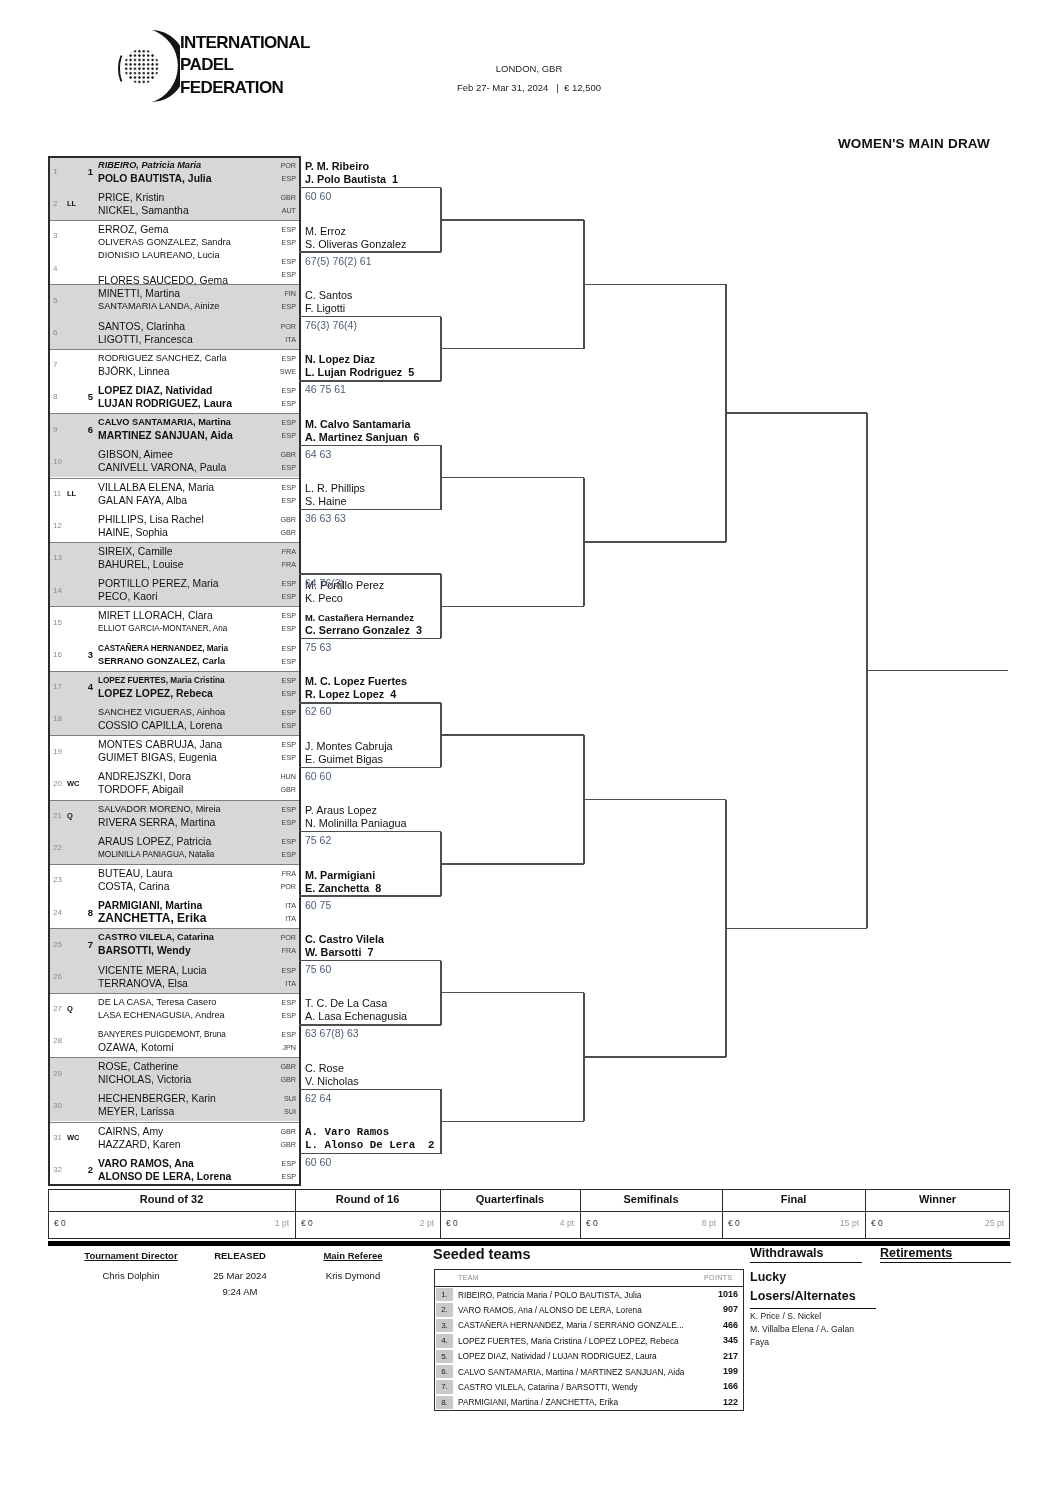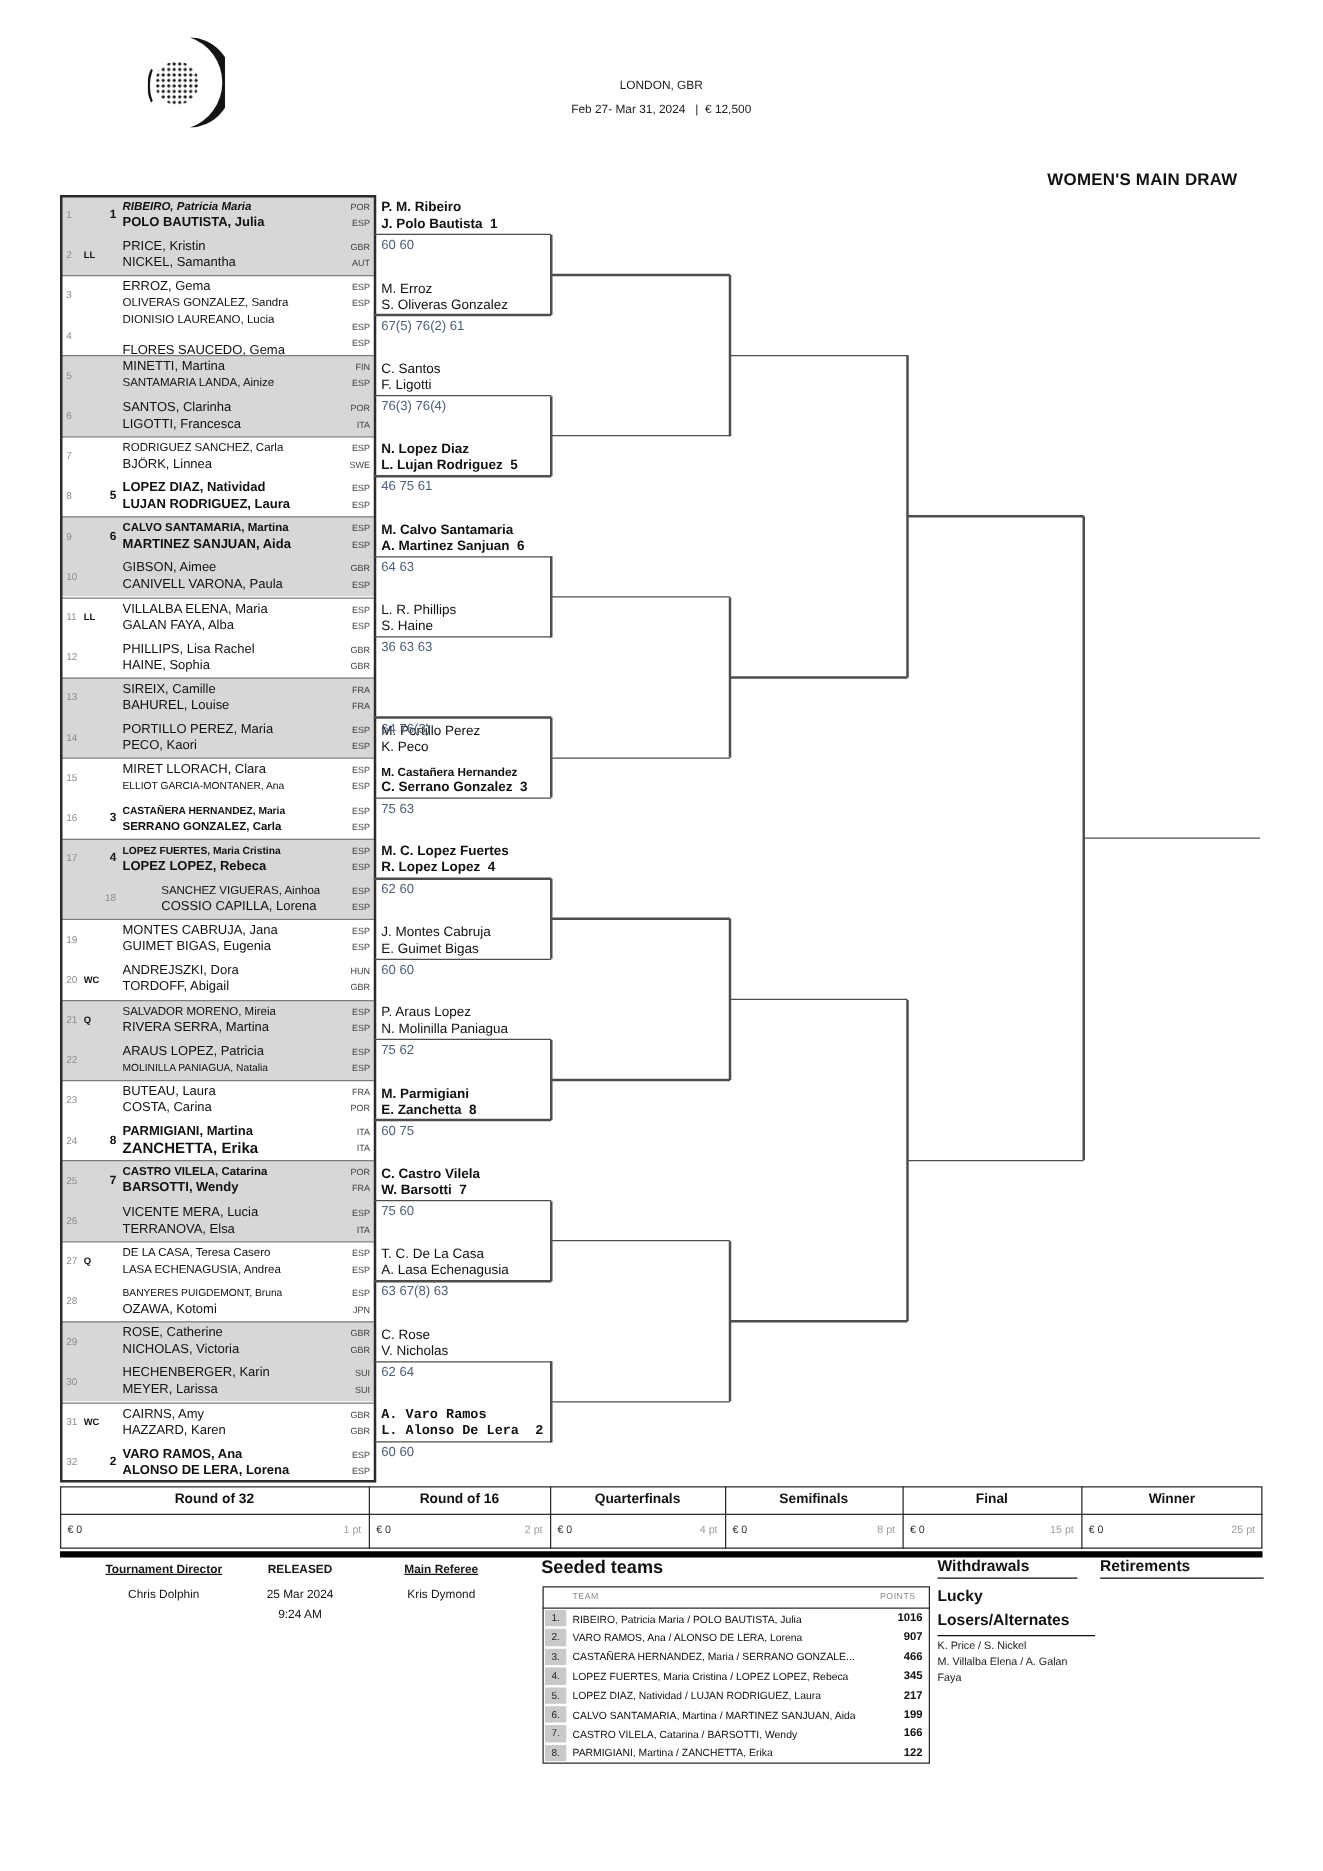--- a/index.html
+++ b/index.html
@@ -62,20 +62,25 @@
 
 <div id="page">
 
   <div class="logo-icon">
     <div class="logo-paren"></div>
     <div class="logo-dots"></div>
     <svg class="abs" style="right:0;top:0;" width="34" height="76" viewBox="0 0 34 76">
       <path d="M6 2 A38 38 0 0 1 6 74 A31 33 0 0 0 6 2 Z" fill="#141414"></path>
     </svg>
   </div>
+  <div class="logo-text">
+    <div>INTERNATIONAL</div>
+    <div>PADEL</div>
+    <div>FEDERATION</div>
+  </div>
   <div class="evt-loc">LONDON, GBR</div>
   <div class="evt-date">Feb 27- Mar 31, 2024   |  € 12,500</div>
   <div class="draw-title">WOMEN'S MAIN DRAW</div>
 
   <div id="stage" class="abs" style="left:0;top:0;width:1058px;height:1497px;">
       <div class="shade" style="left: 48px; top: 155.5px; width: 251px; height: 64.4px;"></div>
       <div class="shade" style="left: 48px; top: 284.3px; width: 251px; height: 64.4px;"></div>
       <div class="shade" style="left: 48px; top: 413.1px; width: 251px; height: 64.4px;"></div>
       <div class="shade" style="left: 48px; top: 541.9px; width: 251px; height: 64.4px;"></div>
       <div class="shade" style="left: 48px; top: 670.7px; width: 251px; height: 64.4px;"></div>
@@ -296,21 +301,21 @@
         <span class="seed">4</span>
         <div class="names">
           <div style="font-size: 8.2px;">LOPEZ FUERTES, Maria Cristina</div>
           <div style="font-size: 10.4px;">LOPEZ LOPEZ, Rebeca</div>
         </div>
         <div class="ccs">
           <div>ESP</div>
           <div>ESP</div>
         </div>
       </div>
-      <div class="entry" style="left: 48px; top: 702.9px; width: 251px; height: 32.2px; padding-left: 31px;">
+      <div class="entry" style="left: 48px; top: 702.9px; width: 251px; height: 32.2px;">
         <span class="num">18</span>
         <span class="tag"></span>
         <span class="seed"></span>
         <div class="names">
           <div style="font-size: 9.2px;">SANCHEZ VIGUERAS, Ainhoa</div>
           <div style="font-size: 10.4px;">COSSIO CAPILLA, Lorena</div>
         </div>
         <div class="ccs">
           <div>ESP</div>
           <div>ESP</div>
@@ -704,21 +709,21 @@
     <div class="lbl2">RELEASED</div>
     <div>25 Mar 2024</div>
     <div>9:24 AM</div>
   </div>
   <div class="f-col" style="left:300px;top:1248px;width:106px;">
     <div class="lbl">Main Referee</div>
     <div>Kris Dymond</div>
   </div>
   <div class="seeded-title" style="left:433px;top:1246px;">Seeded teams</div>
   <div class="sec-title" style="left:750px;top:1246px;width:112px;">Withdrawals</div>
-  <div class="sec-title" style="left:880px;top:1246px;width:131px;">Retirements</div>
+  <div class="sec-title" style="left:880px;top:1246px;width:131px;text-decoration:underline;">Retirements</div>
   <div class="abs" style="left:750px;top:1268px;width:126px;font-weight:bold;font-size:12.5px;line-height:19px;">
     <div>Lucky</div>
     <div style="border-bottom:1.6px solid #111;padding-bottom:2px;">Losers/Alternates</div>
   </div>
   <div class="lucky-entries" id="lucky-list" style="left:750px;top:1310px;width:124px;">
       <div>K. Price / S. Nickel</div>
       <div>M. Villalba Elena / A. Galan Faya</div>
     </div>
 </div>
 

